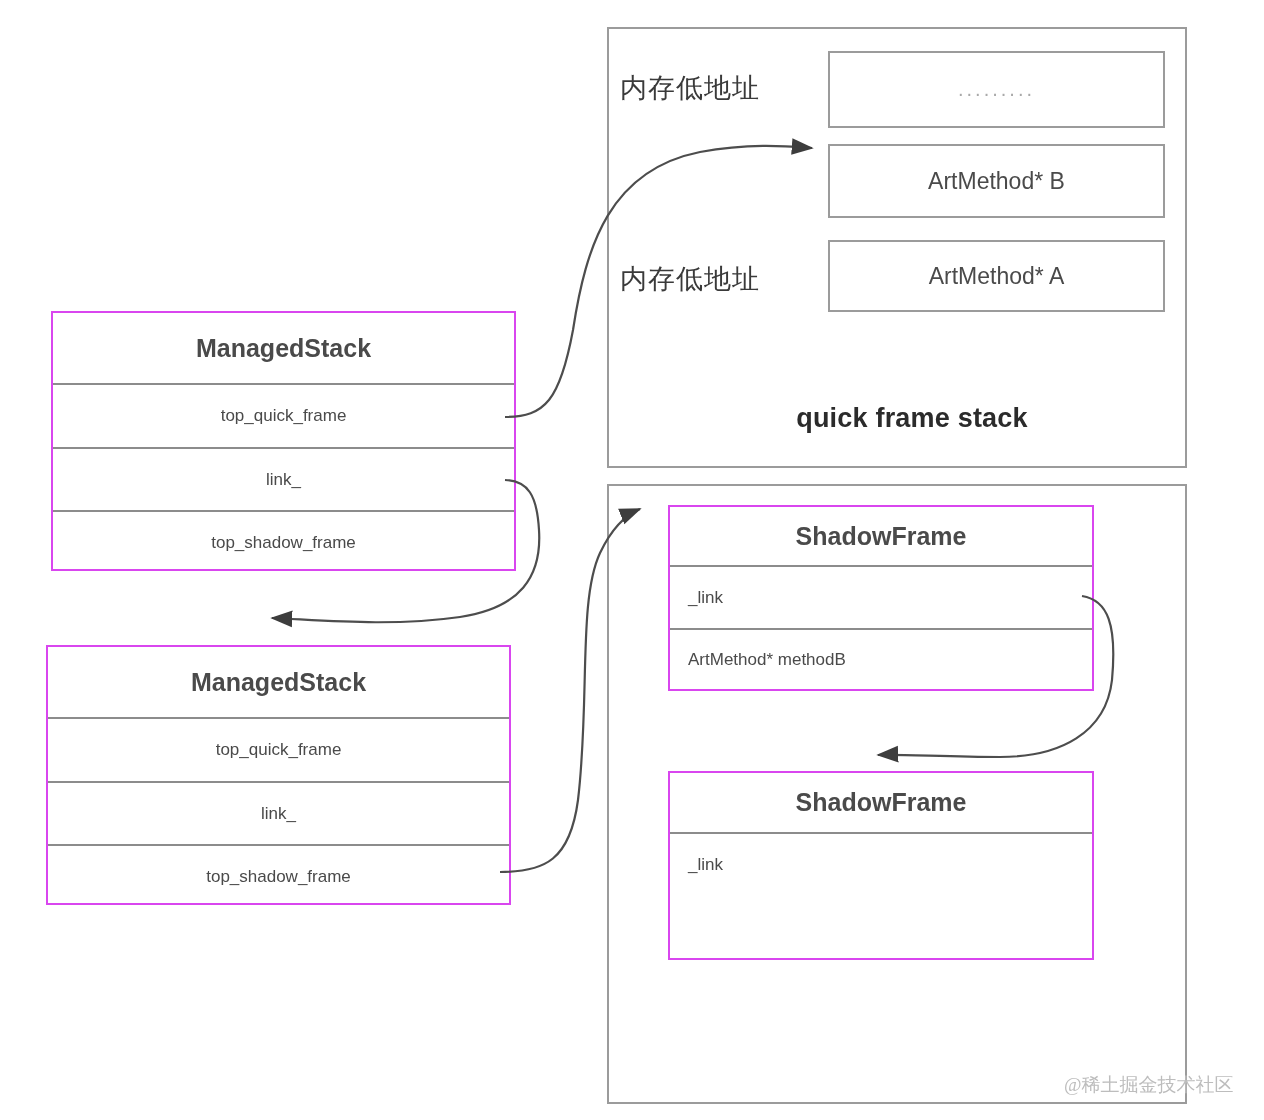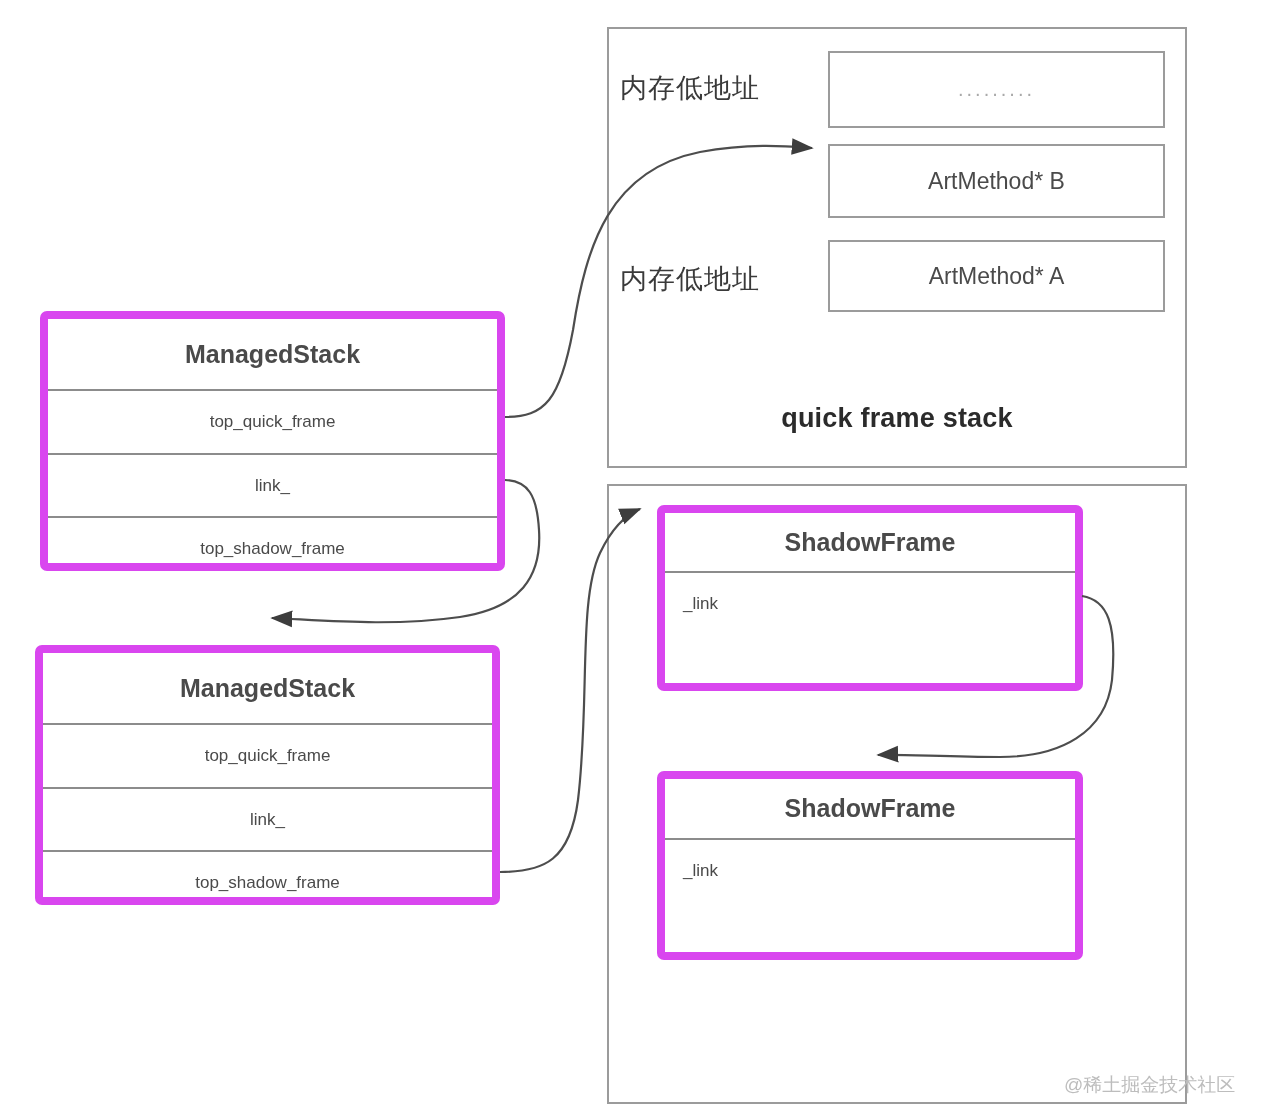--- a/index.html
+++ b/index.html
@@ -24,20 +24,21 @@
     box-sizing: border-box;
   }
   .panel-caption {
     position: absolute;
     text-align: center;
     font-weight: bold;
     font-size: 27px;
     color: #2b2b2b;
     letter-spacing: 0.2px;
     white-space: nowrap;
+    padding-left: 15px;
   }
   .addr-label {
     position: absolute;
     font-size: 27px;
     color: #3a3a3a;
     letter-spacing: 1px;
     white-space: nowrap;
     font-family: "DejaVu Sans", sans-serif;
   }
 
@@ -55,25 +56,26 @@
   }
   .qcell.dots {
     letter-spacing: 3px;
     color: #a9a9a9;
     font-size: 20px;
   }
 
   
   .struct {
     position: absolute;
-    border: 8px solid #d946ef;
-    border-radius: 7px;
+    border: 2px solid #d946ef;
+    border-radius: 0;
     background: #ffffff;
     box-sizing: border-box;
     overflow: hidden;
+    margin-left: 11px;
   }
   .struct .row {
     box-sizing: border-box;
     display: flex;
     align-items: center;
     border-top: 2px solid #8c8c8c;
     font-size: 17px;
     color: #4a4a4a;
   }
   .struct .row:first-child {
@@ -96,21 +98,21 @@
     width: 1264px;
     height: 1120px;
     pointer-events: none;
   }
 
   .watermark {
     position: absolute;
     font-size: 19px;
     color: #bdbdbd;
     white-space: nowrap;
-    font-family: Liberation Sans, sans-serif;
+    font-family: Liberation Serif, serif;
   }
 </style>
 </head>
 <body>
 
 <div id="canvas">
 
   <div class="outer-panel" style="left:607px; top:27px; width:580px; height:441px;"></div>
 
   <div class="addr-label" style="left:620px; top:70px;">内存低地址</div>
@@ -123,20 +125,21 @@
 
   <div class="qcell" style="left:828px; top:144px; width:337px; height:74px;">ArtMethod* B</div>
 
   <div class="panel-caption" style="left:607px; top:403px; width:580px;">quick frame stack</div>
 
   <div class="outer-panel" style="left:607px; top:484px; width:580px; height:620px;"></div>
 
   <div class="struct" style="left:657px; top:505px; width:426px; height:186px;">
     <div class="row title title-dark" style="height:58px;">ShadowFrame</div>
     <div class="row left" style="height:63px;">_link</div>
+    <div class="row left" style="height:61px;">ArtMethod* methodB</div>
   </div>
 
   <div class="struct" style="left:657px; top:771px; width:426px; height:189px;">
     <div class="row title title-dark" style="height:59px;">ShadowFrame</div>
     <div class="row left" style="height:64px;">_link</div>
   </div>
 
 
   <div class="struct" style="left:40px; top:311px; width:465px; height:260px;">
     <div class="row title title-purple" style="height:70px;">ManagedStack</div>

